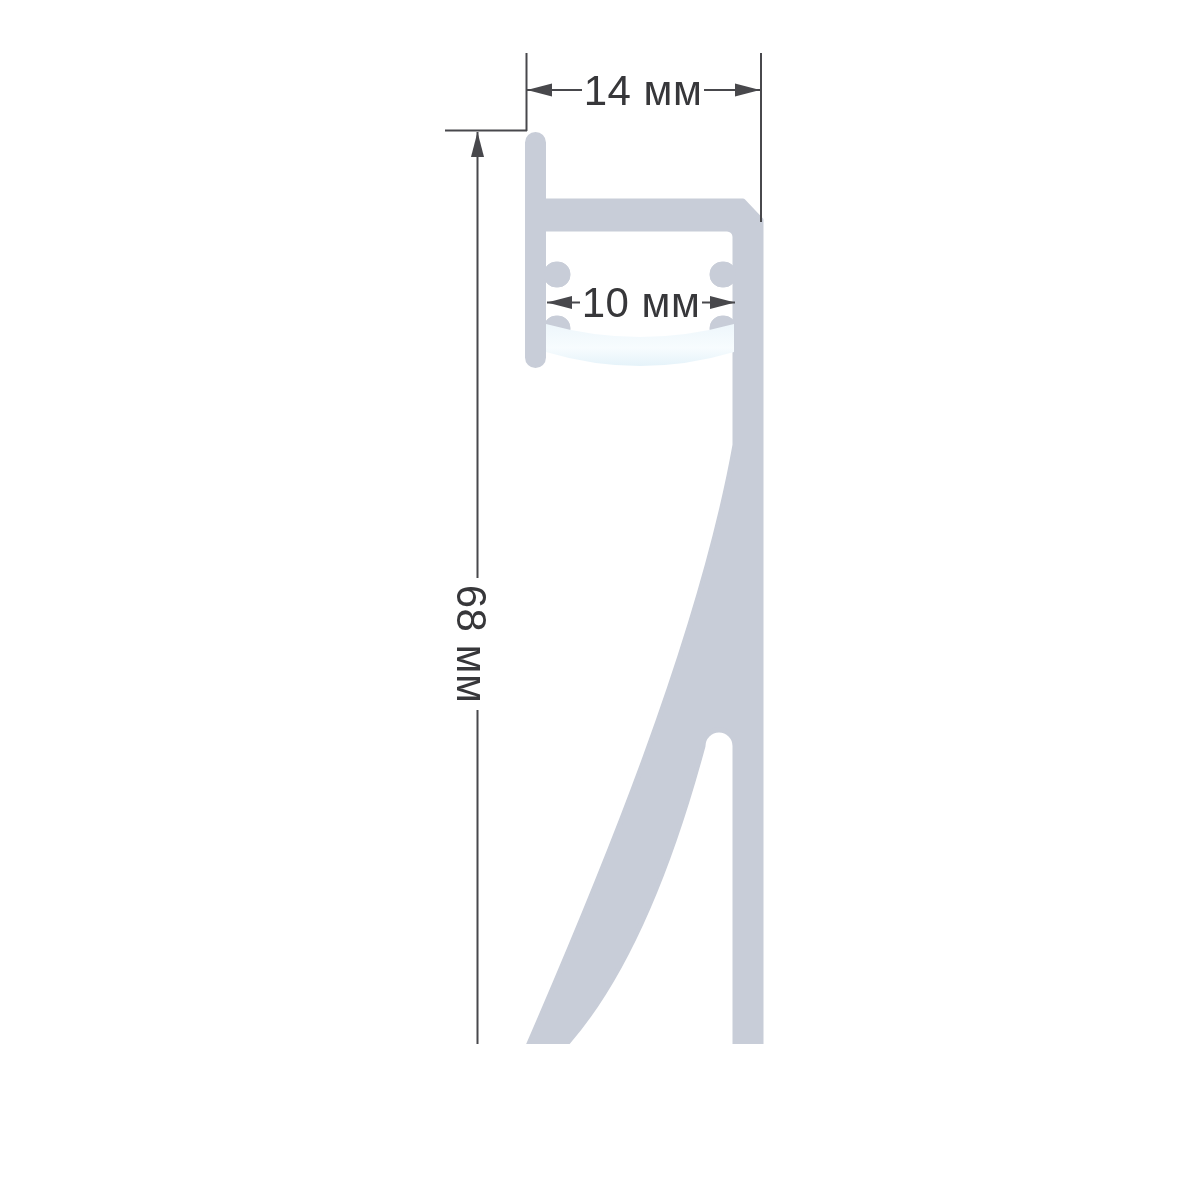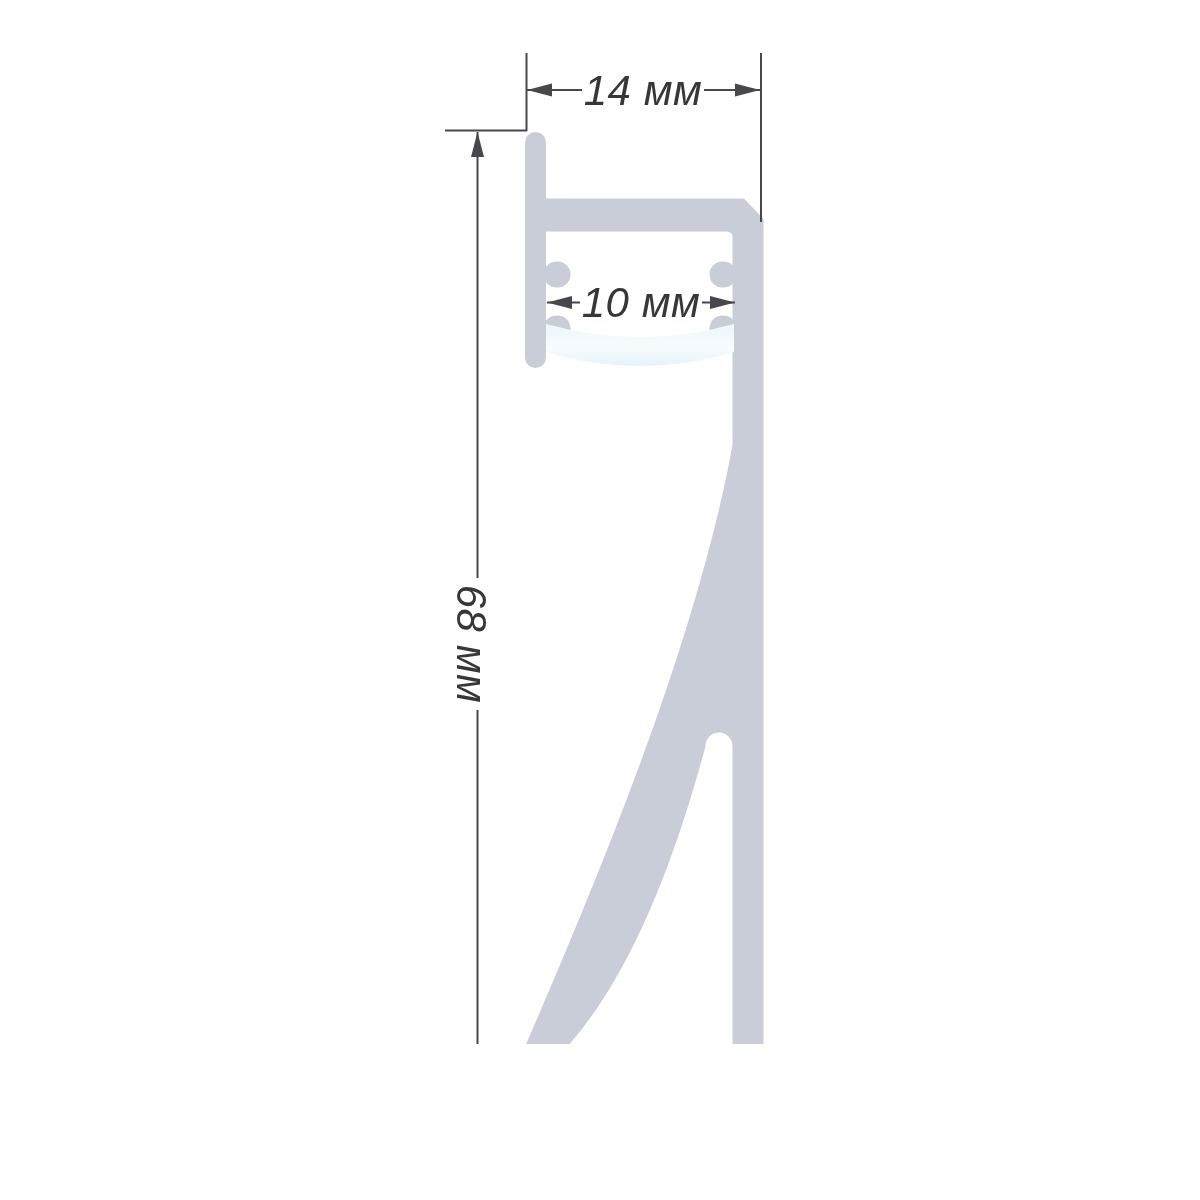--- a/index.html
+++ b/index.html
@@ -8,21 +8,20 @@
     width: 1200px;
     height: 1200px;
     background: #ffffff;
     font-family: "Liberation Sans", sans-serif;
   }
   .stage {
     position: relative;
     width: 1200px;
     height: 1044px;
     overflow: hidden;
-    font-style: italic;
   }
   svg { display: block; }
   .dim-line  { stroke-width: 2; fill: none; }
   .ext-line  { stroke-width: 2; fill: none; }
   .dim-text {
     font-size: 42px;
     letter-spacing: 0.5px;
   }
   .label-bg { stroke: none; }
 </style>

